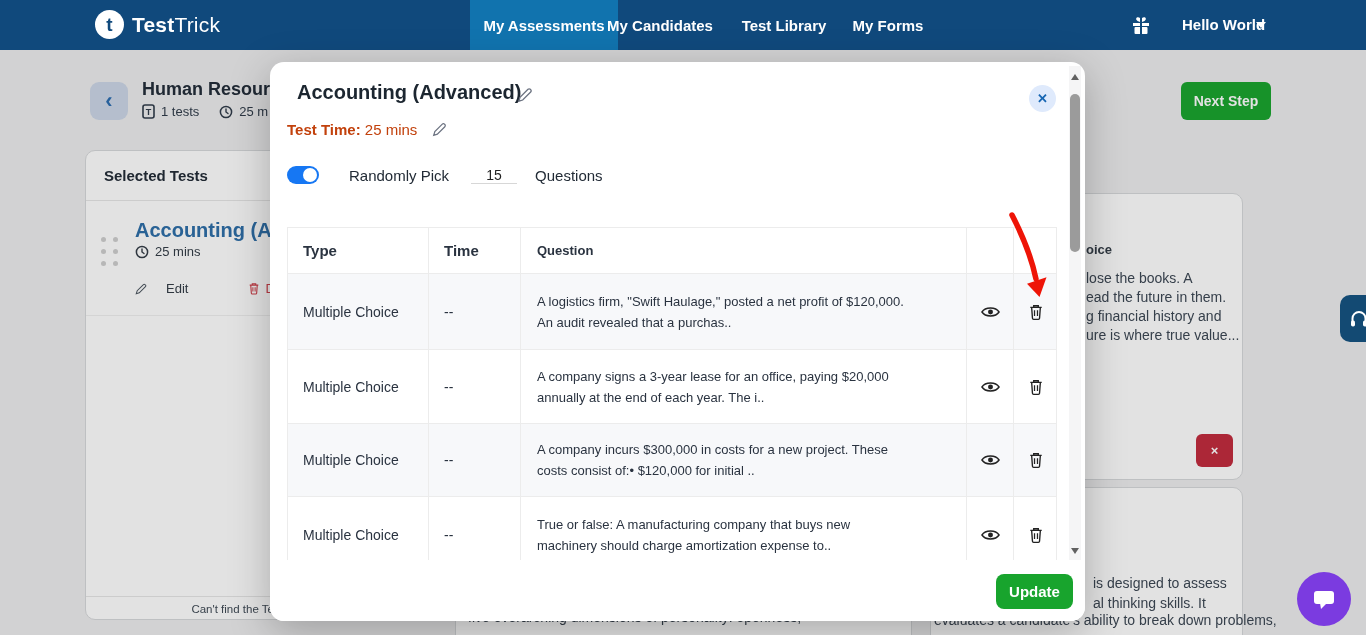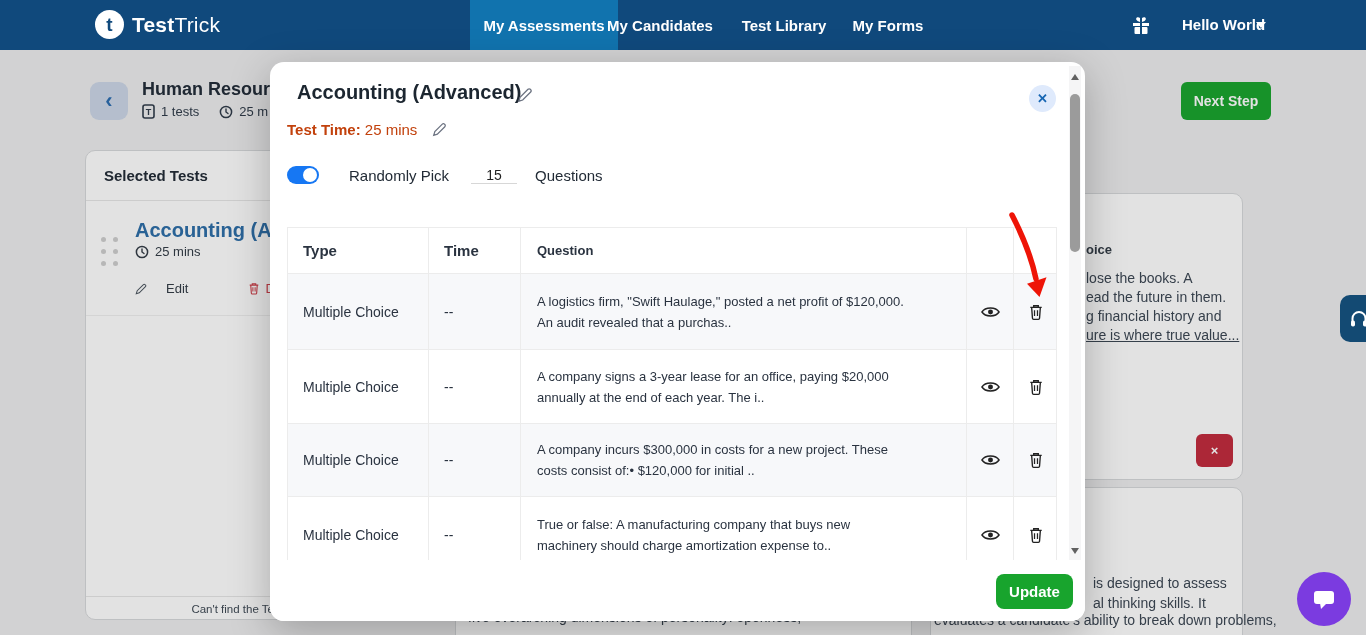--- a/index.html
+++ b/index.html
@@ -55,21 +55,21 @@
 
   .card { position:absolute; background:#ffffff; border:1px solid #d7d9db; border-radius:10px; }
   .card-mid { left:455px; top:487px; width:457px; height:190px; }
   .mid-line { position:absolute; left:12px; top:121px; font-size:14px; color:#37424e; white-space:nowrap; }
   .card-rt { left:930px; top:193px; width:313px; height:287px; }
   .frag { position:absolute; font-size:14px; color:#3c4754; white-space:nowrap; }
   .f0 { left:155px; top:48px;  font-size:13px; font-weight:700; color:#333c46; }
   .f1 { left:155px; top:76px; }
   .f2 { left:155px; top:95px; }
   .f3 { left:155px; top:114px; }
-  .f4 { left:155px; top:133px;text-decoration:underline; }
+  .f4 { left:155px; top:133px; }
   .red-x { position:absolute; left:265px; top:240px; width:37px; height:33px; background:#c22b3d; border:none;
     border-radius:6px; color:#fff; font-size:13px; font-weight:bold; cursor:pointer; }
   .card-rb { left:930px; top:487px; width:313px; height:190px; }
   .g0 { left:162px; top:87px; }
   .g1 { left:162px; top:107px; }
   .g2 { left:3px;  top:124px; }
 
   
   .overlay { position:absolute; left:0; top:50px; width:1366px; height:585px; background:rgba(20,20,20,.12); z-index:40; }
 

